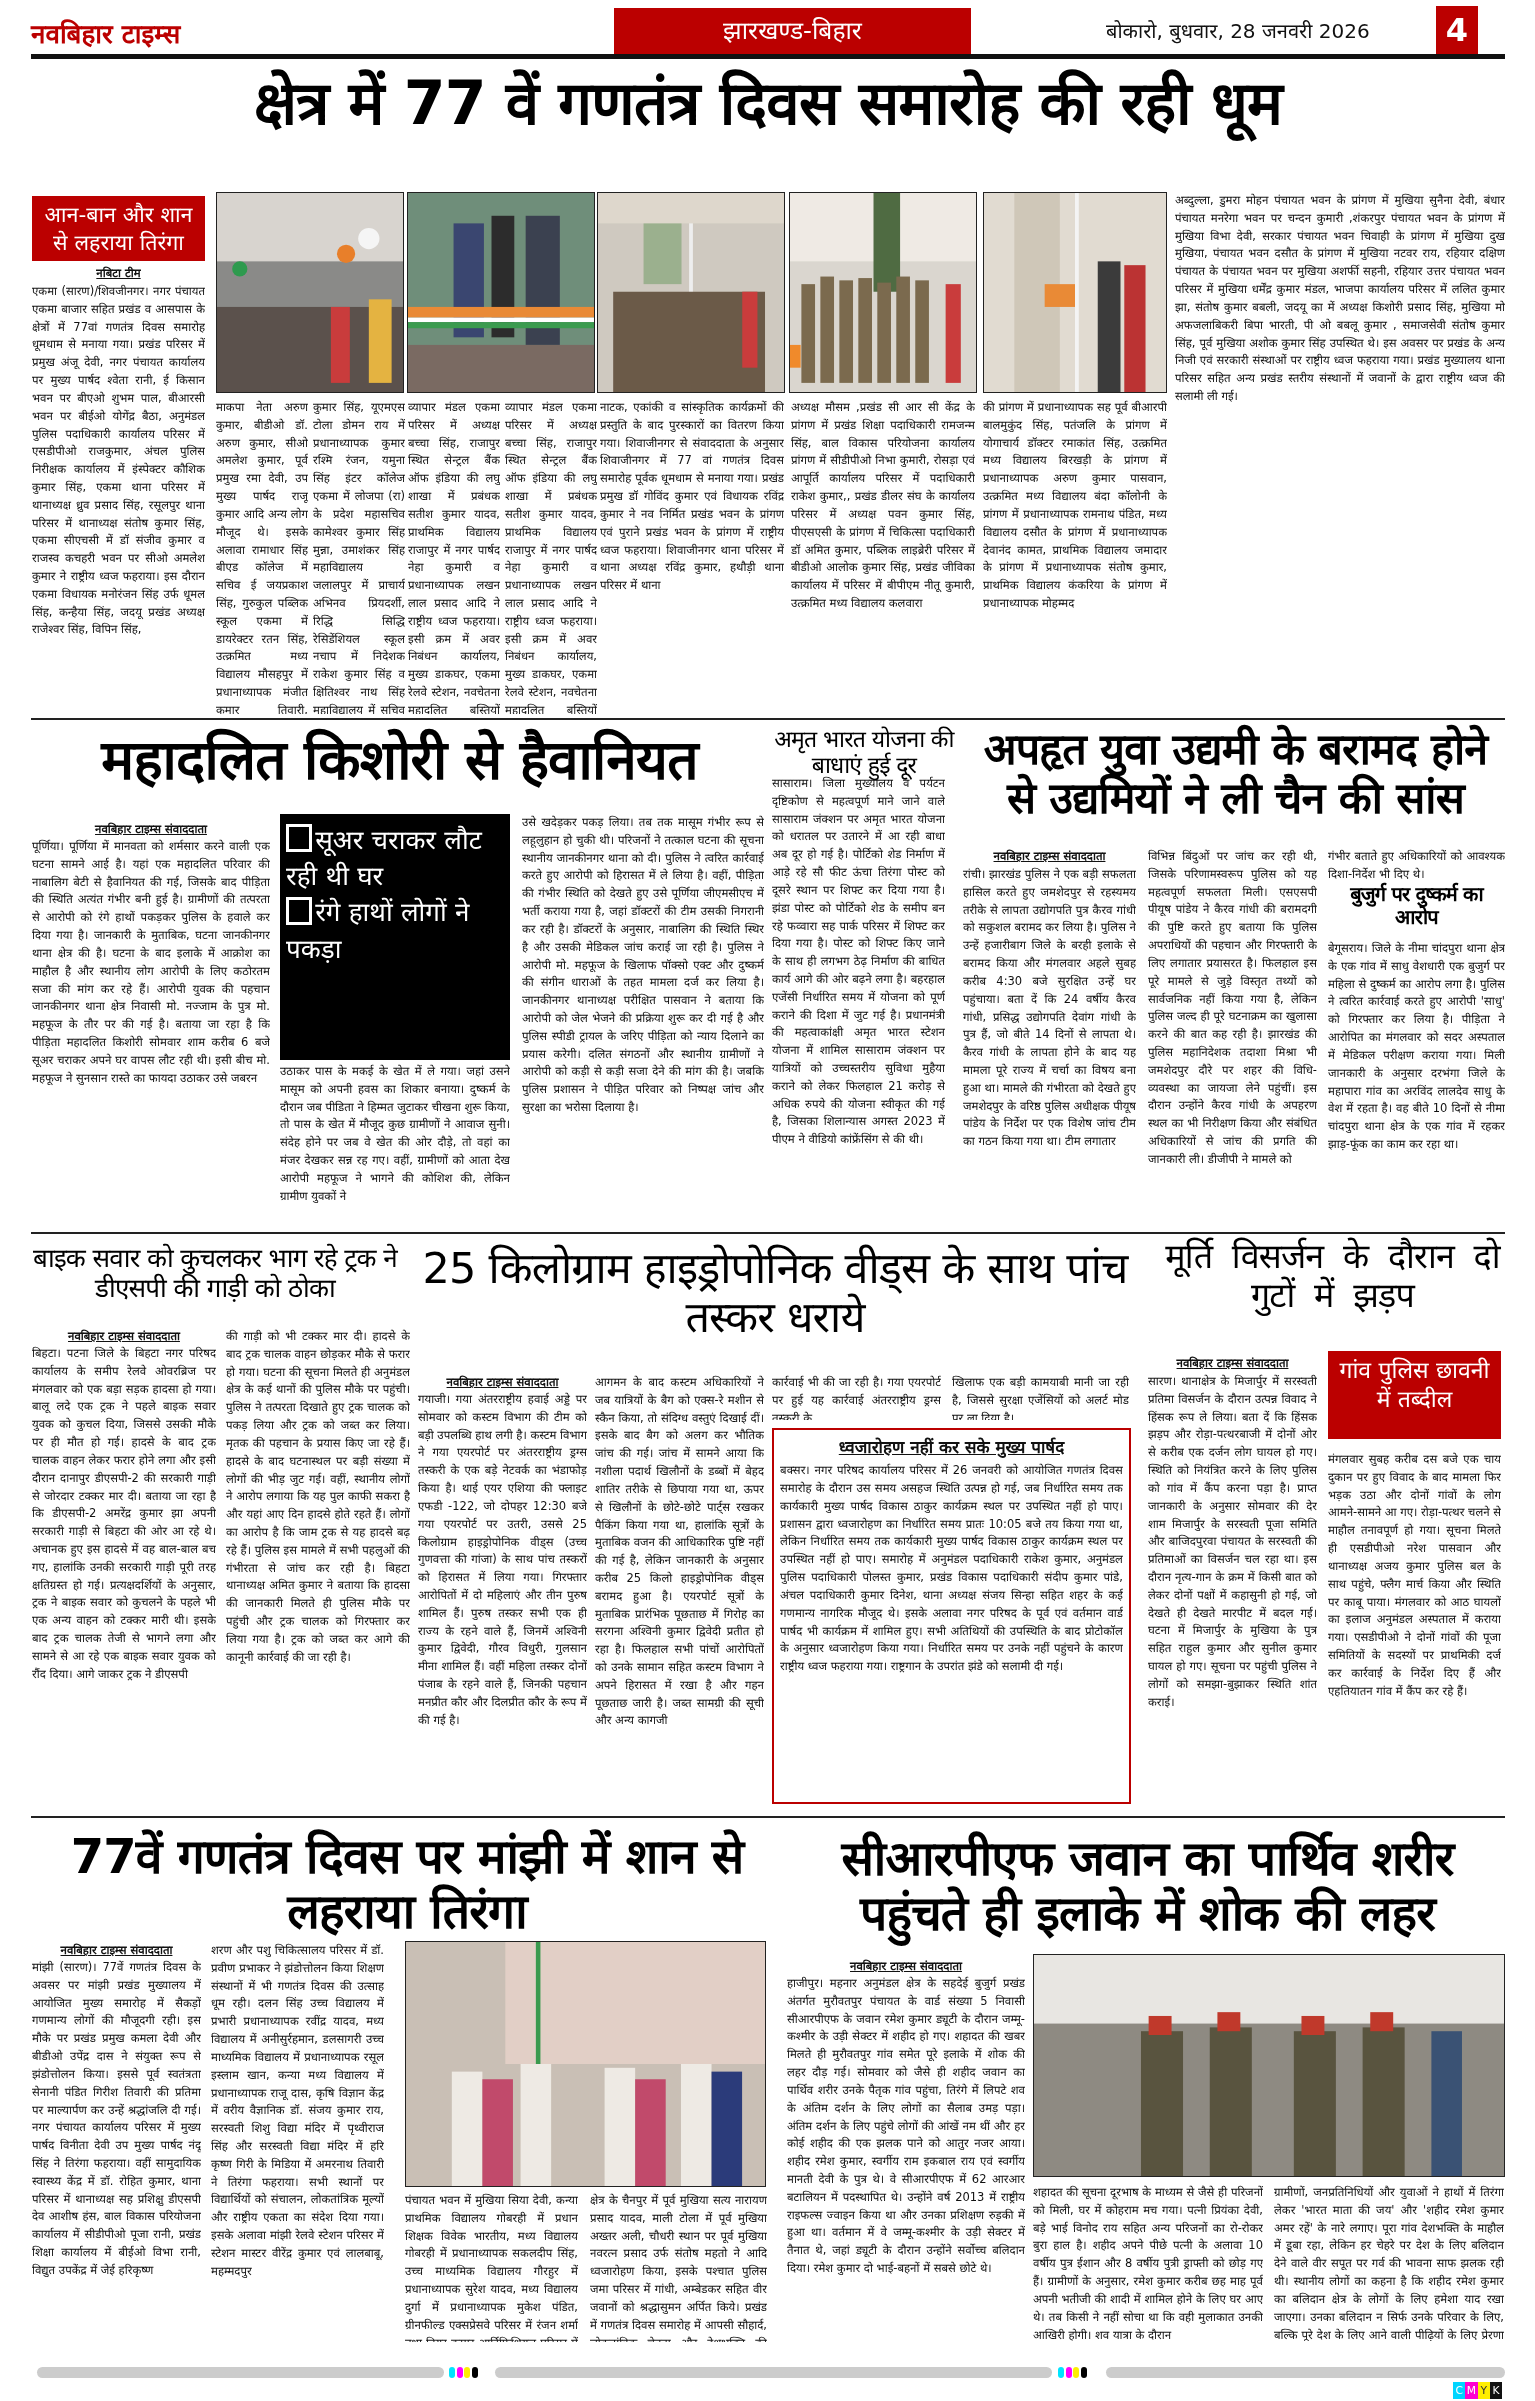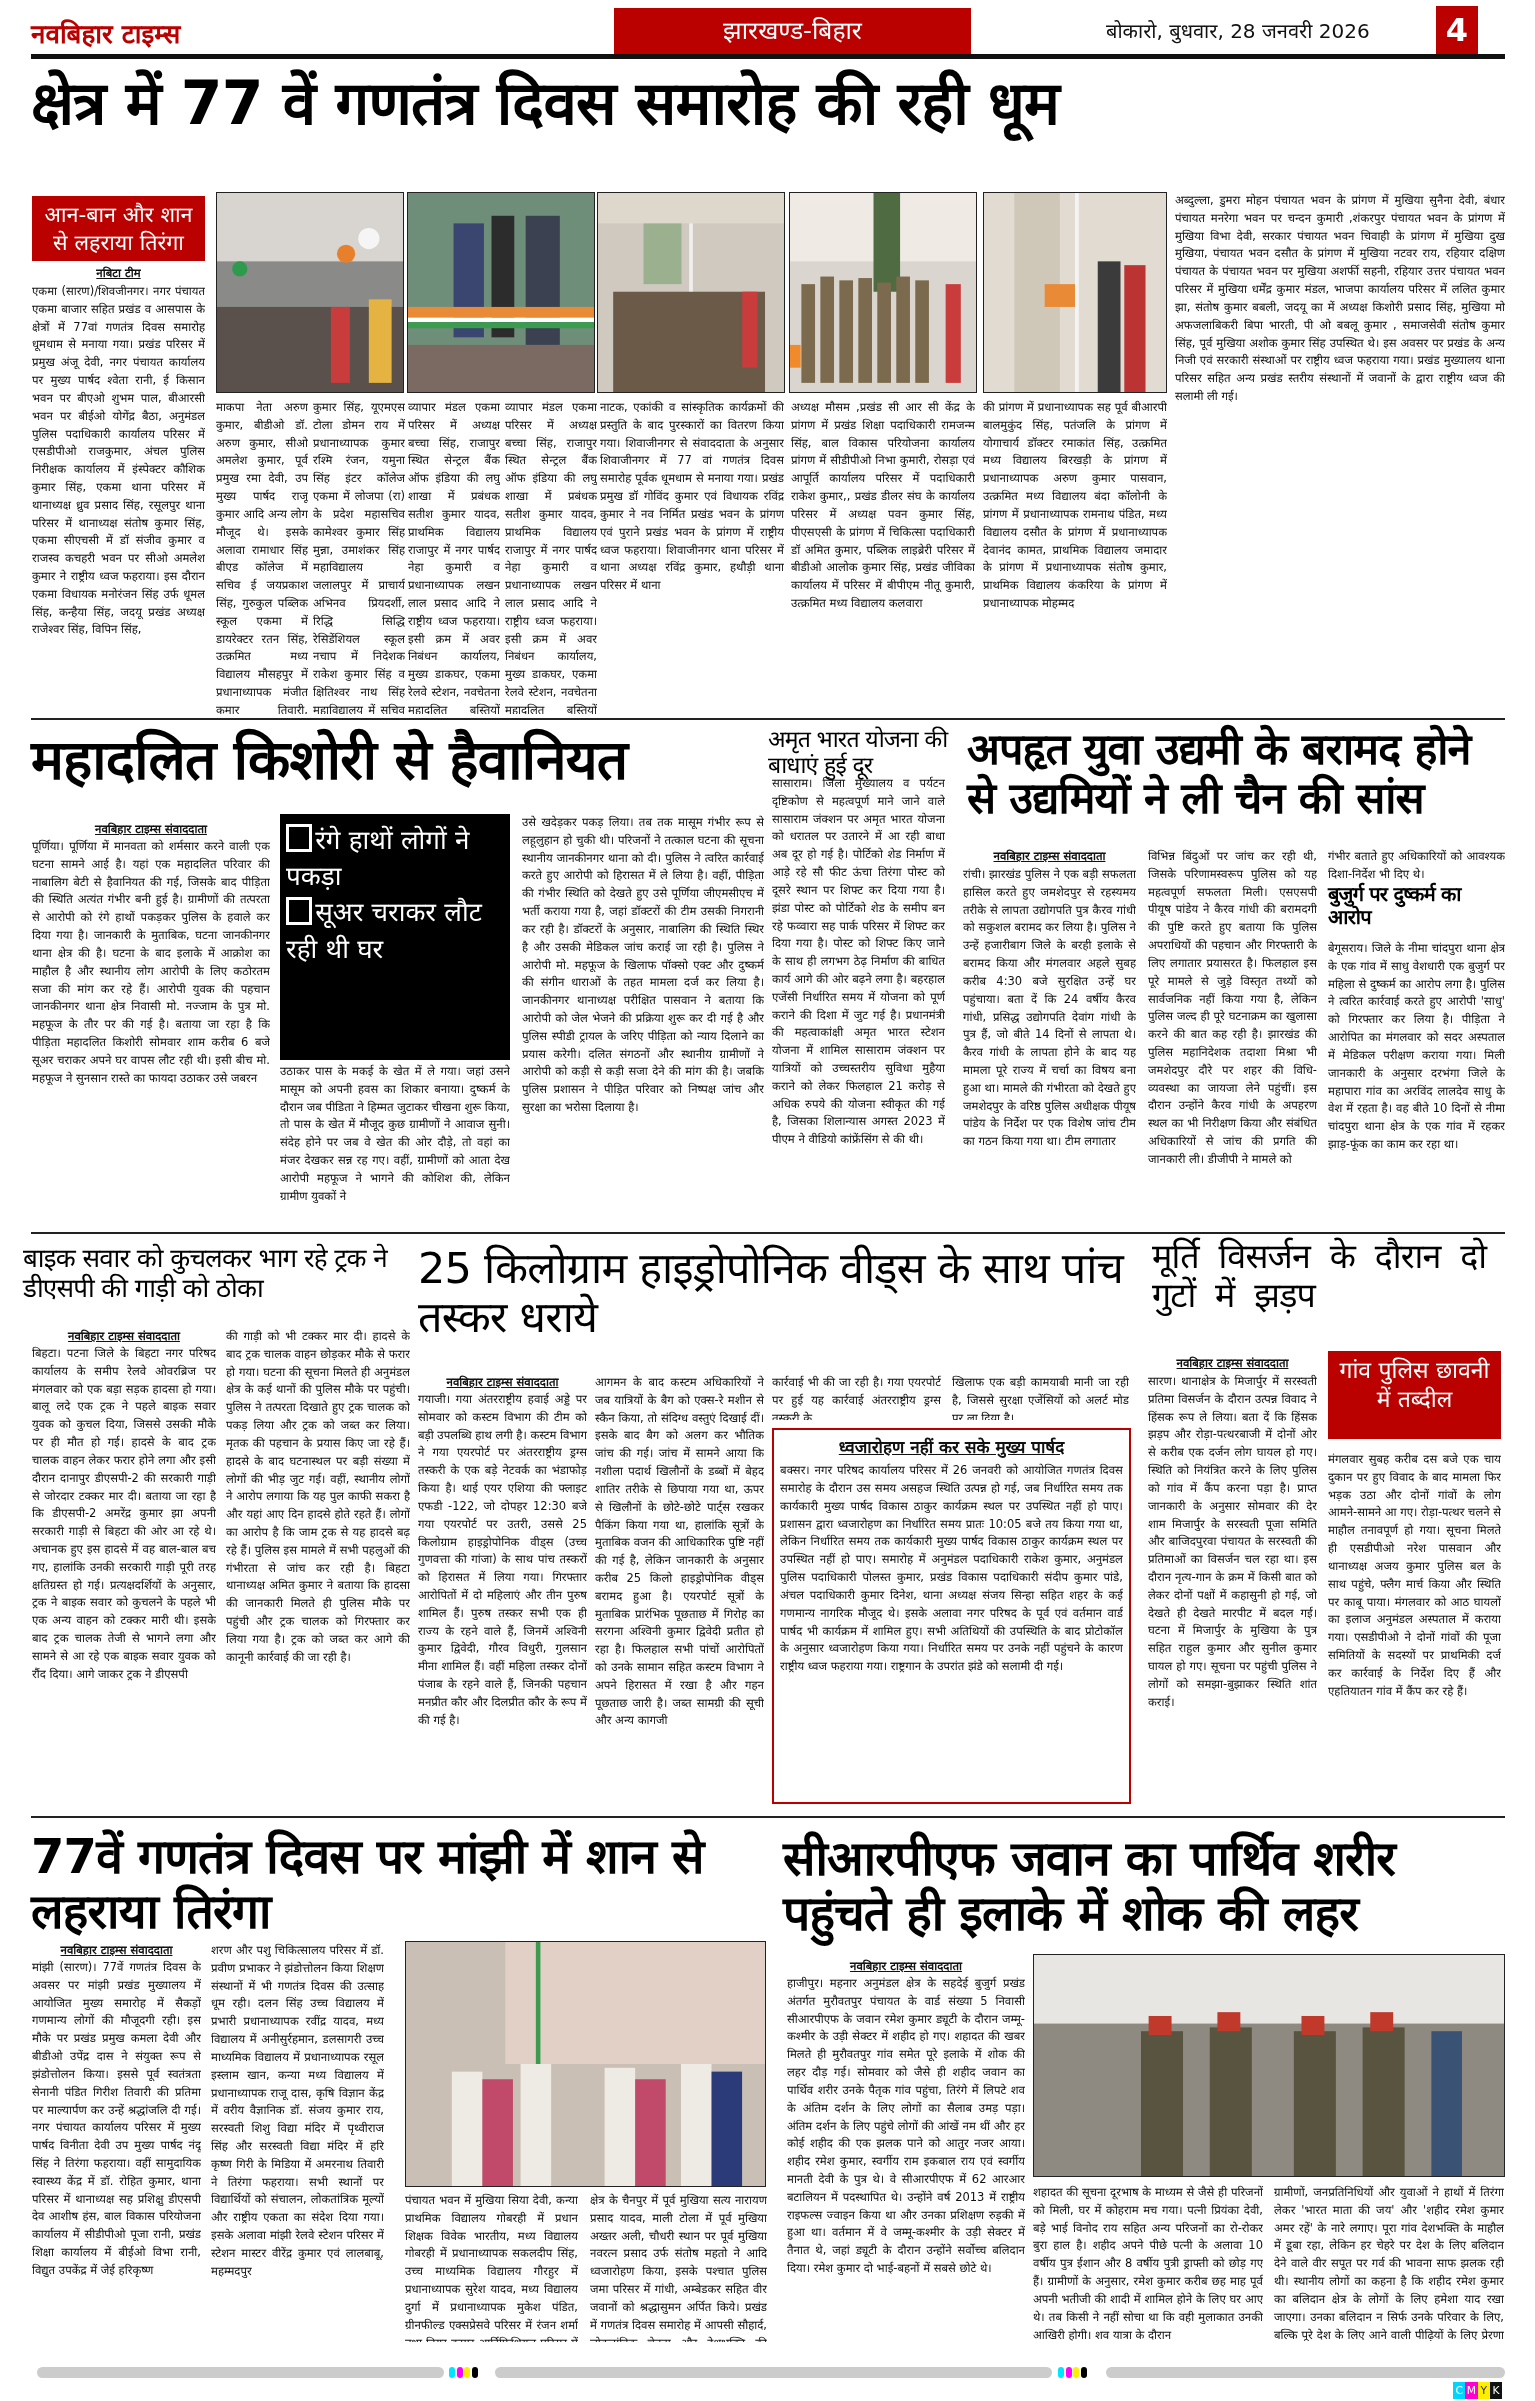--- a/index.html
+++ b/index.html
@@ -5,21 +5,21 @@
   * { box-sizing: border-box; margin: 0; padding: 0; }
   html, body { width: 1535px; height: 2401px; background: #fff; overflow: hidden; }
   body { font-family: "DejaVu Sans", sans-serif; color: #111; position: relative; }
   .abs { position: absolute; }
   .masthead-name { left: 31px; top: 15.4px; font-size: 26px; font-weight: bold; color: #b00; font-family: "DejaVu Sans", sans-serif; }
   .masthead-line { left: 31px; top: 54px; width: 1474px; height: 4.6px; background: #111; }
   .section-tag { left: 614px; top: 7.7px; width: 357px; height: 46px; background: #b00; color: #fff; font-size: 24.6px; text-align: center; line-height: 46px; }
   .date-line { left: 1106px; top: 17px; font-size: 20px; color: #111; }
   .page-num { left: 1436px; top: 6.1px; width: 42px; height: 49px; background: #b00; color: #fff; font-size: 32px; font-weight: bold; text-align: center; line-height: 49px; }
 
-  .headline { font-weight: bold; color: #000; line-height: 1.15; font-family: "DejaVu Sans", sans-serif; letter-spacing: -0.8px; }
+  .headline { font-weight: bold; color: #000; text-align: center; line-height: 1.15; font-family: "DejaVu Sans", sans-serif; letter-spacing: -0.8px; }
   .h-main { left: 31px; top: 69px; width: 1474px; font-size: 60px; }
   .redbox { background: #b00; color: #fff; text-align: center; font-size: 21.5px; line-height: 1.3; padding: 4.6px 6.1px; }
   .byline { text-decoration: underline; font-weight: bold; font-size: 11.5px; text-align: center; }
   .col { font-size: 11.5px; line-height: 1.55; text-align: justify; color: #111; overflow: hidden; }
   .photo { border: 1.5px solid #222; overflow: hidden; }
   .photo svg { width: 100%; height: 100%; display: block; }
 
   .h-mahadalit { left: 31px; top: 729px; width: 737px; font-size: 55px; }
   .h-amrit { left: 768px; top: 714px; width: 192px; font-size: 23px; font-weight: normal; margin-top: 12px; }
   .h-apahrit { left: 967px; top: 725px; width: 537px; font-size: 43px; }
@@ -122,22 +122,22 @@
       <rect x="185" y="95" width="28" height="167" fill="#b33"></rect>
       <rect x="80" y="120" width="40" height="30" fill="#e98a36"></rect>
     </svg>
 </div>
 <div class="abs rule" style="left:31px;top:718px;width:1474px;height:1.5px;"></div>
 
 <div class="abs headline h-mahadalit">महादलित किशोरी से हैवानियत</div>
 <div class="abs byline" style="left:32px;top:821px;width:238px;">नवबिहार टाइम्स संवाददाता</div>
 <div class="abs col" style="left:32px;top:838px;width:238px;height:384px;">पूर्णिया। पूर्णिया में मानवता को शर्मसार करने वाली एक घटना सामने आई है। यहां एक महादलित परिवार की नाबालिग बेटी से हैवानियत की गई, जिसके बाद पीड़िता की स्थिति अत्यंत गंभीर बनी हुई है। ग्रामीणों की तत्परता से आरोपी को रंगे हाथों पकड़कर पुलिस के हवाले कर दिया गया है। जानकारी के मुताबिक, घटना जानकीनगर थाना क्षेत्र की है। घटना के बाद इलाके में आक्रोश का माहौल है और स्थानीय लोग आरोपी के लिए कठोरतम सजा की मांग कर रहे हैं। आरोपी युवक की पहचान जानकीनगर थाना क्षेत्र निवासी मो. नज्जाम के पुत्र मो. महफूज के तौर पर की गई है। बताया जा रहा है कि पीड़िता महादलित किशोरी सोमवार शाम करीब 6 बजे सूअर चराकर अपने घर वापस लौट रही थी। इसी बीच मो. महफूज ने सुनसान रास्ते का फायदा उठाकर उसे जबरन</div>
 <div class="abs blackbox">
+  <div class="bbox-item">सूअर चराकर लौट रही थी घर</div>
   <div class="bbox-item">रंगे हाथों लोगों ने पकड़ा</div>
-  <div class="bbox-item">सूअर चराकर लौट रही थी घर</div>
 </div>
 <div class="abs col" style="left:280px;top:1063px;width:230px;height:161px;">उठाकर पास के मकई के खेत में ले गया। जहां उसने मासूम को अपनी हवस का शिकार बनाया। दुष्कर्म के दौरान जब पीडिता ने हिम्मत जुटाकर चीखना शुरू किया, तो पास के खेत में मौजूद कुछ ग्रामीणों ने आवाज सुनी। संदेह होने पर जब वे खेत की ओर दौड़े, तो वहां का मंजर देखकर सन्न रह गए। वहीं, ग्रामीणों को आता देख आरोपी महफूज ने भागने की कोशिश की, लेकिन ग्रामीण युवकों ने</div>
 <div class="abs col" style="left:522px;top:814px;width:242px;height:411px;">उसे खदेड़कर पकड़ लिया। तब तक मासूम गंभीर रूप से लहूलुहान हो चुकी थी। परिजनों ने तत्काल घटना की सूचना स्थानीय जानकीनगर थाना को दी। पुलिस ने त्वरित कार्रवाई करते हुए आरोपी को हिरासत में ले लिया है। वहीं, पीड़िता की गंभीर स्थिति को देखते हुए उसे पूर्णिया जीएमसीएच में भर्ती कराया गया है, जहां डॉक्टरों की टीम उसकी निगरानी कर रही है। डॉक्टरों के अनुसार, नाबालिग की स्थिति स्थिर है और उसकी मेडिकल जांच कराई जा रही है। पुलिस ने आरोपी मो. महफूज के खिलाफ पॉक्सो एक्ट और दुष्कर्म की संगीन धाराओं के तहत मामला दर्ज कर लिया है। जानकीनगर थानाध्यक्ष परीक्षित पासवान ने बताया कि आरोपी को जेल भेजने की प्रक्रिया शुरू कर दी गई है और पुलिस स्पीडी ट्रायल के जरिए पीड़िता को न्याय दिलाने का प्रयास करेगी। दलित संगठनों और स्थानीय ग्रामीणों ने आरोपी को कड़ी से कड़ी सजा देने की मांग की है। जबकि पुलिस प्रशासन ने पीड़ित परिवार को निष्पक्ष जांच और सुरक्षा का भरोसा दिलाया है।</div>
 
 <div class="abs headline h-amrit">अमृत भारत योजना की बाधाएं हुई दूर</div>
 <div class="abs col" style="left:772px;top:775px;width:173px;height:453px;">सासाराम। जिला मुख्यालय व पर्यटन दृष्टिकोण से महत्वपूर्ण माने जाने वाले सासाराम जंक्शन पर अमृत भारत योजना को धरातल पर उतारने में आ रही बाधा अब दूर हो गई है। पोर्टिको शेड निर्माण में आड़े रहे सौ फीट ऊंचा तिरंगा पोस्ट को दूसरे स्थान पर शिफ्ट कर दिया गया है। झंडा पोस्ट को पोर्टिको शेड के समीप बन रहे फव्वारा सह पार्क परिसर में शिफ्ट कर दिया गया है। पोस्ट को शिफ्ट किए जाने के साथ ही लगभग ठेढ़ निर्माण की बाधित कार्य आगे की ओर बढ़ने लगा है। बहरहाल एजेंसी निर्धारित समय में योजना को पूर्ण कराने की दिशा में जुट गई है। प्रधानमंत्री की महत्वाकांक्षी अमृत भारत स्टेशन योजना में शामिल सासाराम जंक्शन पर यात्रियों को उच्चस्तरीय सुविधा मुहैया कराने को लेकर फिलहाल 21 करोड़ से अधिक रुपये की योजना स्वीकृत की गई है, जिसका शिलान्यास अगस्त 2023 में पीएम ने वीडियो कांफ्रेंसिंग से की थी।</div>
 
 <div class="abs headline h-apahrit">अपहृत युवा उद्यमी के बरामद होने से उद्यमियों ने ली चैन की सांस</div>
 <div class="abs byline" style="left:963px;top:848px;width:173px;">नवबिहार टाइम्स संवाददाता</div>
 <div class="abs col" style="left:963px;top:866px;width:173px;height:361px;">रांची। झारखंड पुलिस ने एक बड़ी सफलता हासिल करते हुए जमशेदपुर से रहस्यमय तरीके से लापता उद्योगपति पुत्र कैरव गांधी को सकुशल बरामद कर लिया है। पुलिस ने उन्हें हजारीबाग जिले के बरही इलाके से बरामद किया और मंगलवार अहले सुबह करीब 4:30 बजे सुरक्षित उन्हें घर पहुंचाया। बता दें कि 24 वर्षीय कैरव गांधी, प्रसिद्ध उद्योगपति देवांग गांधी के पुत्र हैं, जो बीते 14 दिनों से लापता थे। कैरव गांधी के लापता होने के बाद यह मामला पूरे राज्य में चर्चा का विषय बना हुआ था। मामले की गंभीरता को देखते हुए जमशेदपुर के वरिष्ठ पुलिस अधीक्षक पीयूष पांडेय के निर्देश पर एक विशेष जांच टीम का गठन किया गया था। टीम लगातार</div>

